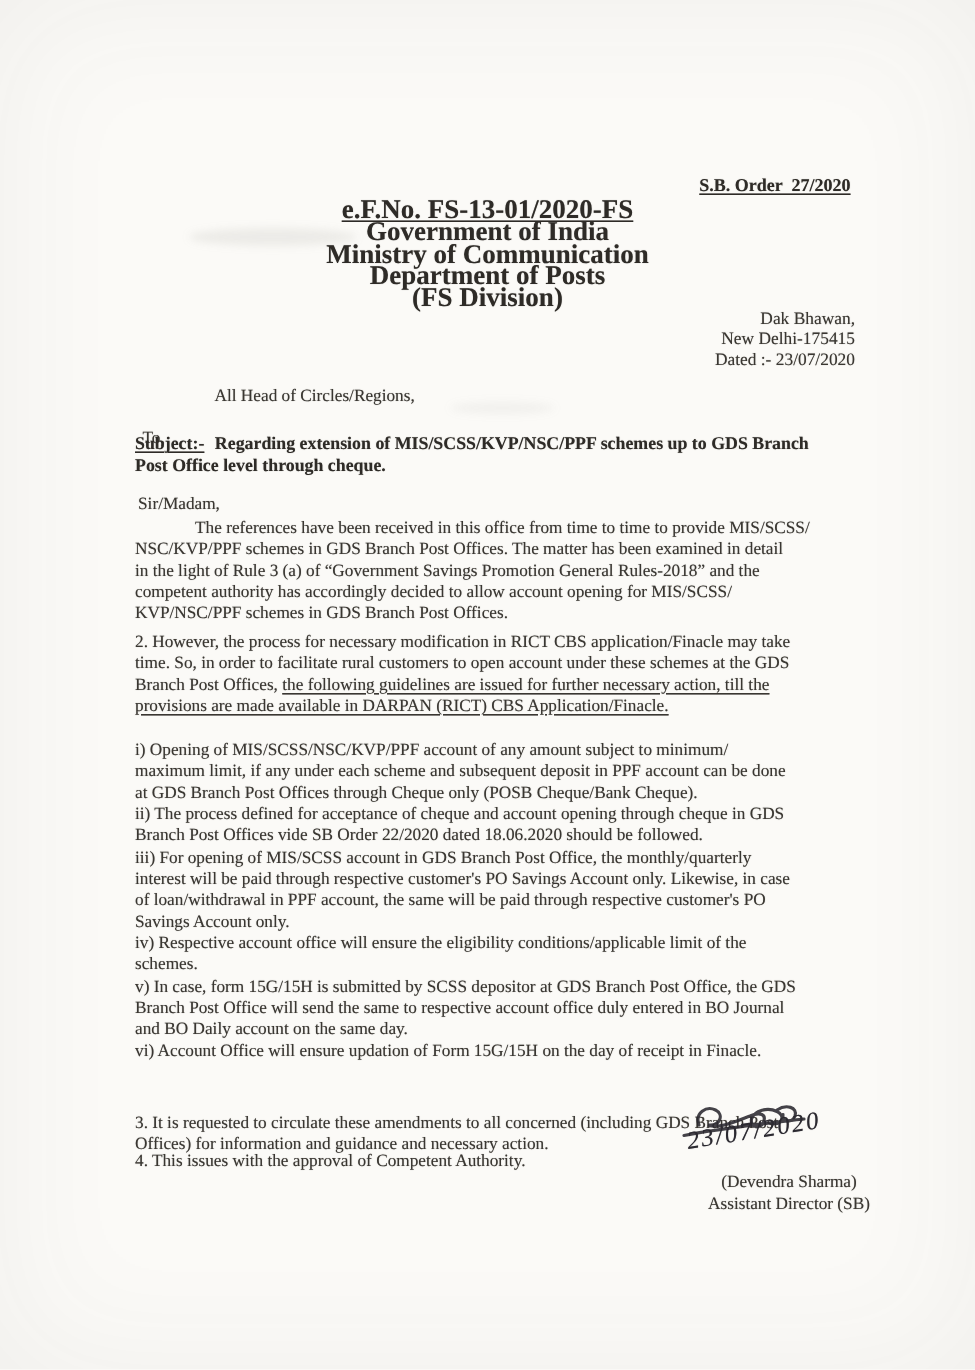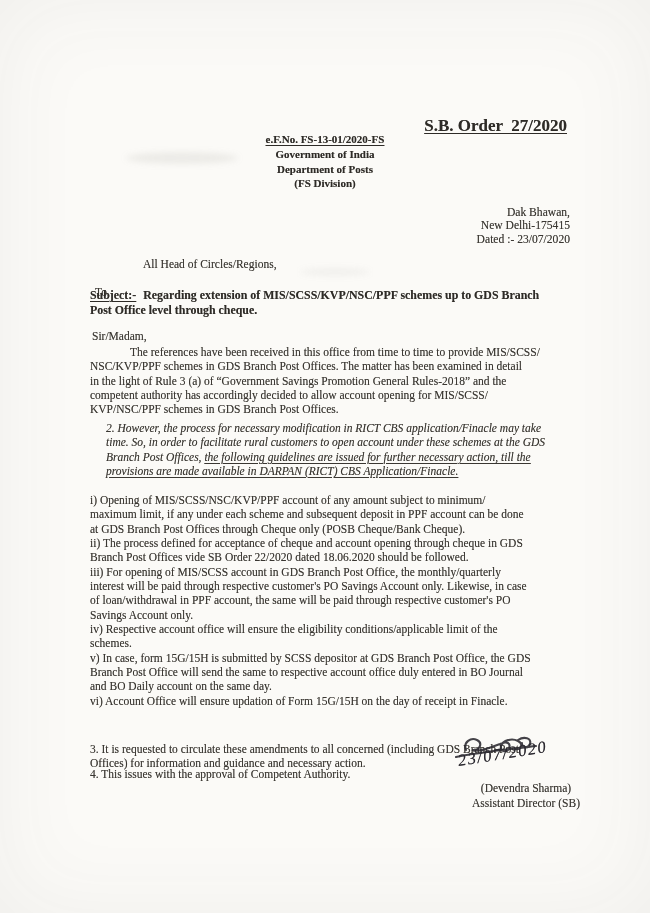--- a/index.html
+++ b/index.html
@@ -9,30 +9,30 @@
     font-size:11.5px;color:#3a3732;overflow:hidden;
     text-shadow:0 0 0.6px rgba(58,55,50,0.5);
   }
   .page::after{content:"";position:absolute;inset:0;box-shadow:inset 0 0 90px rgba(70,68,64,0.06);pointer-events:none;}
   .bold{font-weight:bold;color:#2e2b27;}
   .u{text-decoration:underline;text-underline-offset:2px;text-decoration-thickness:1px;}
   .pre{white-space:pre-line;}
   .smudge{position:absolute;border-radius:50%;filter:blur(3px);pointer-events:none;}
   .smudge.s1{left:126px;top:152px;width:112px;height:12px;background:rgba(130,128,124,0.12);}
   .smudge.s2{left:300px;top:268px;width:70px;height:8px;background:rgba(130,128,124,0.08);}
-  .sb-order{position:absolute;top:116px;right:83px;font-size:17px;white-space:pre;}
-  .head-center{position:absolute;top:132px;left:0;width:650px;text-align:center;font-size:11px;line-height:14.8px;}
+  .sb-order{position:absolute;top:116px;right:83px;font-size:12px;white-space:pre;}
+  .head-center{position:absolute;top:132px;left:0;width:650px;text-align:center;font-size:18px;line-height:14.8px;}
   .addr{position:absolute;top:206px;right:80px;text-align:right;font-size:11.6px;line-height:13.4px;}
   .to-label{position:absolute;top:242px;left:95px;margin-top:44px;}
   .recipient{position:absolute;top:258px;left:143px;}
   .subject{position:absolute;top:288px;left:90px;width:486px;font-size:11.9px;line-height:15.4px;}
   .subject .label{margin-right:7px;}
   .salutation{position:absolute;top:330px;left:92px;}
   .para1{position:absolute;top:345px;left:90px;width:487px;line-height:14.3px;text-indent:40px;}
-  .para2{position:absolute;top:421px;left:106px;width:487px;line-height:14.3px;font-style:italic;}
+  .para2{position:absolute;top:421px;left:90px;width:487px;line-height:14.3px;}
   .items{position:absolute;top:493px;left:90px;width:491px;line-height:14.35px;}
   .items div{margin:0;}
   .para3{position:absolute;top:701px;left:90px;width:487px;line-height:14.3px;margin-top:41px;}
   .para4{position:absolute;top:768px;left:90px;}
   .sig-area{position:absolute;left:452px;top:734px;width:175px;height:60px;}
   .sig-date{
     position:absolute;left:6px;top:17px;
     font-style:italic;font-size:16.5px;letter-spacing:1.5px;color:#2b2930;
     transform:rotate(-9deg);transform-origin:left center;white-space:pre;
     text-shadow:0 0 0.5px rgba(43,41,48,0.6);
@@ -45,20 +45,21 @@
 <div class="page">
 
   <div class="smudge s1"></div>
   <div class="smudge s2"></div>
 
   <div class="sb-order bold u">S.B. Order  27/2020</div>
 
   <div class="head-center">
     <div class="bold u">e.F.No. FS-13-01/2020-FS</div>
     <div class="bold">Government of India</div>
+    <div class="bold">Ministry of Communication</div>
     <div class="bold">Department of Posts</div>
     <div class="bold">(FS Division)</div>
   </div>
 
   <div class="addr">
     <div>Dak Bhawan,</div>
     <div>New Delhi-175415</div>
     <div>Dated :- 23/07/2020</div>
   </div>
 

